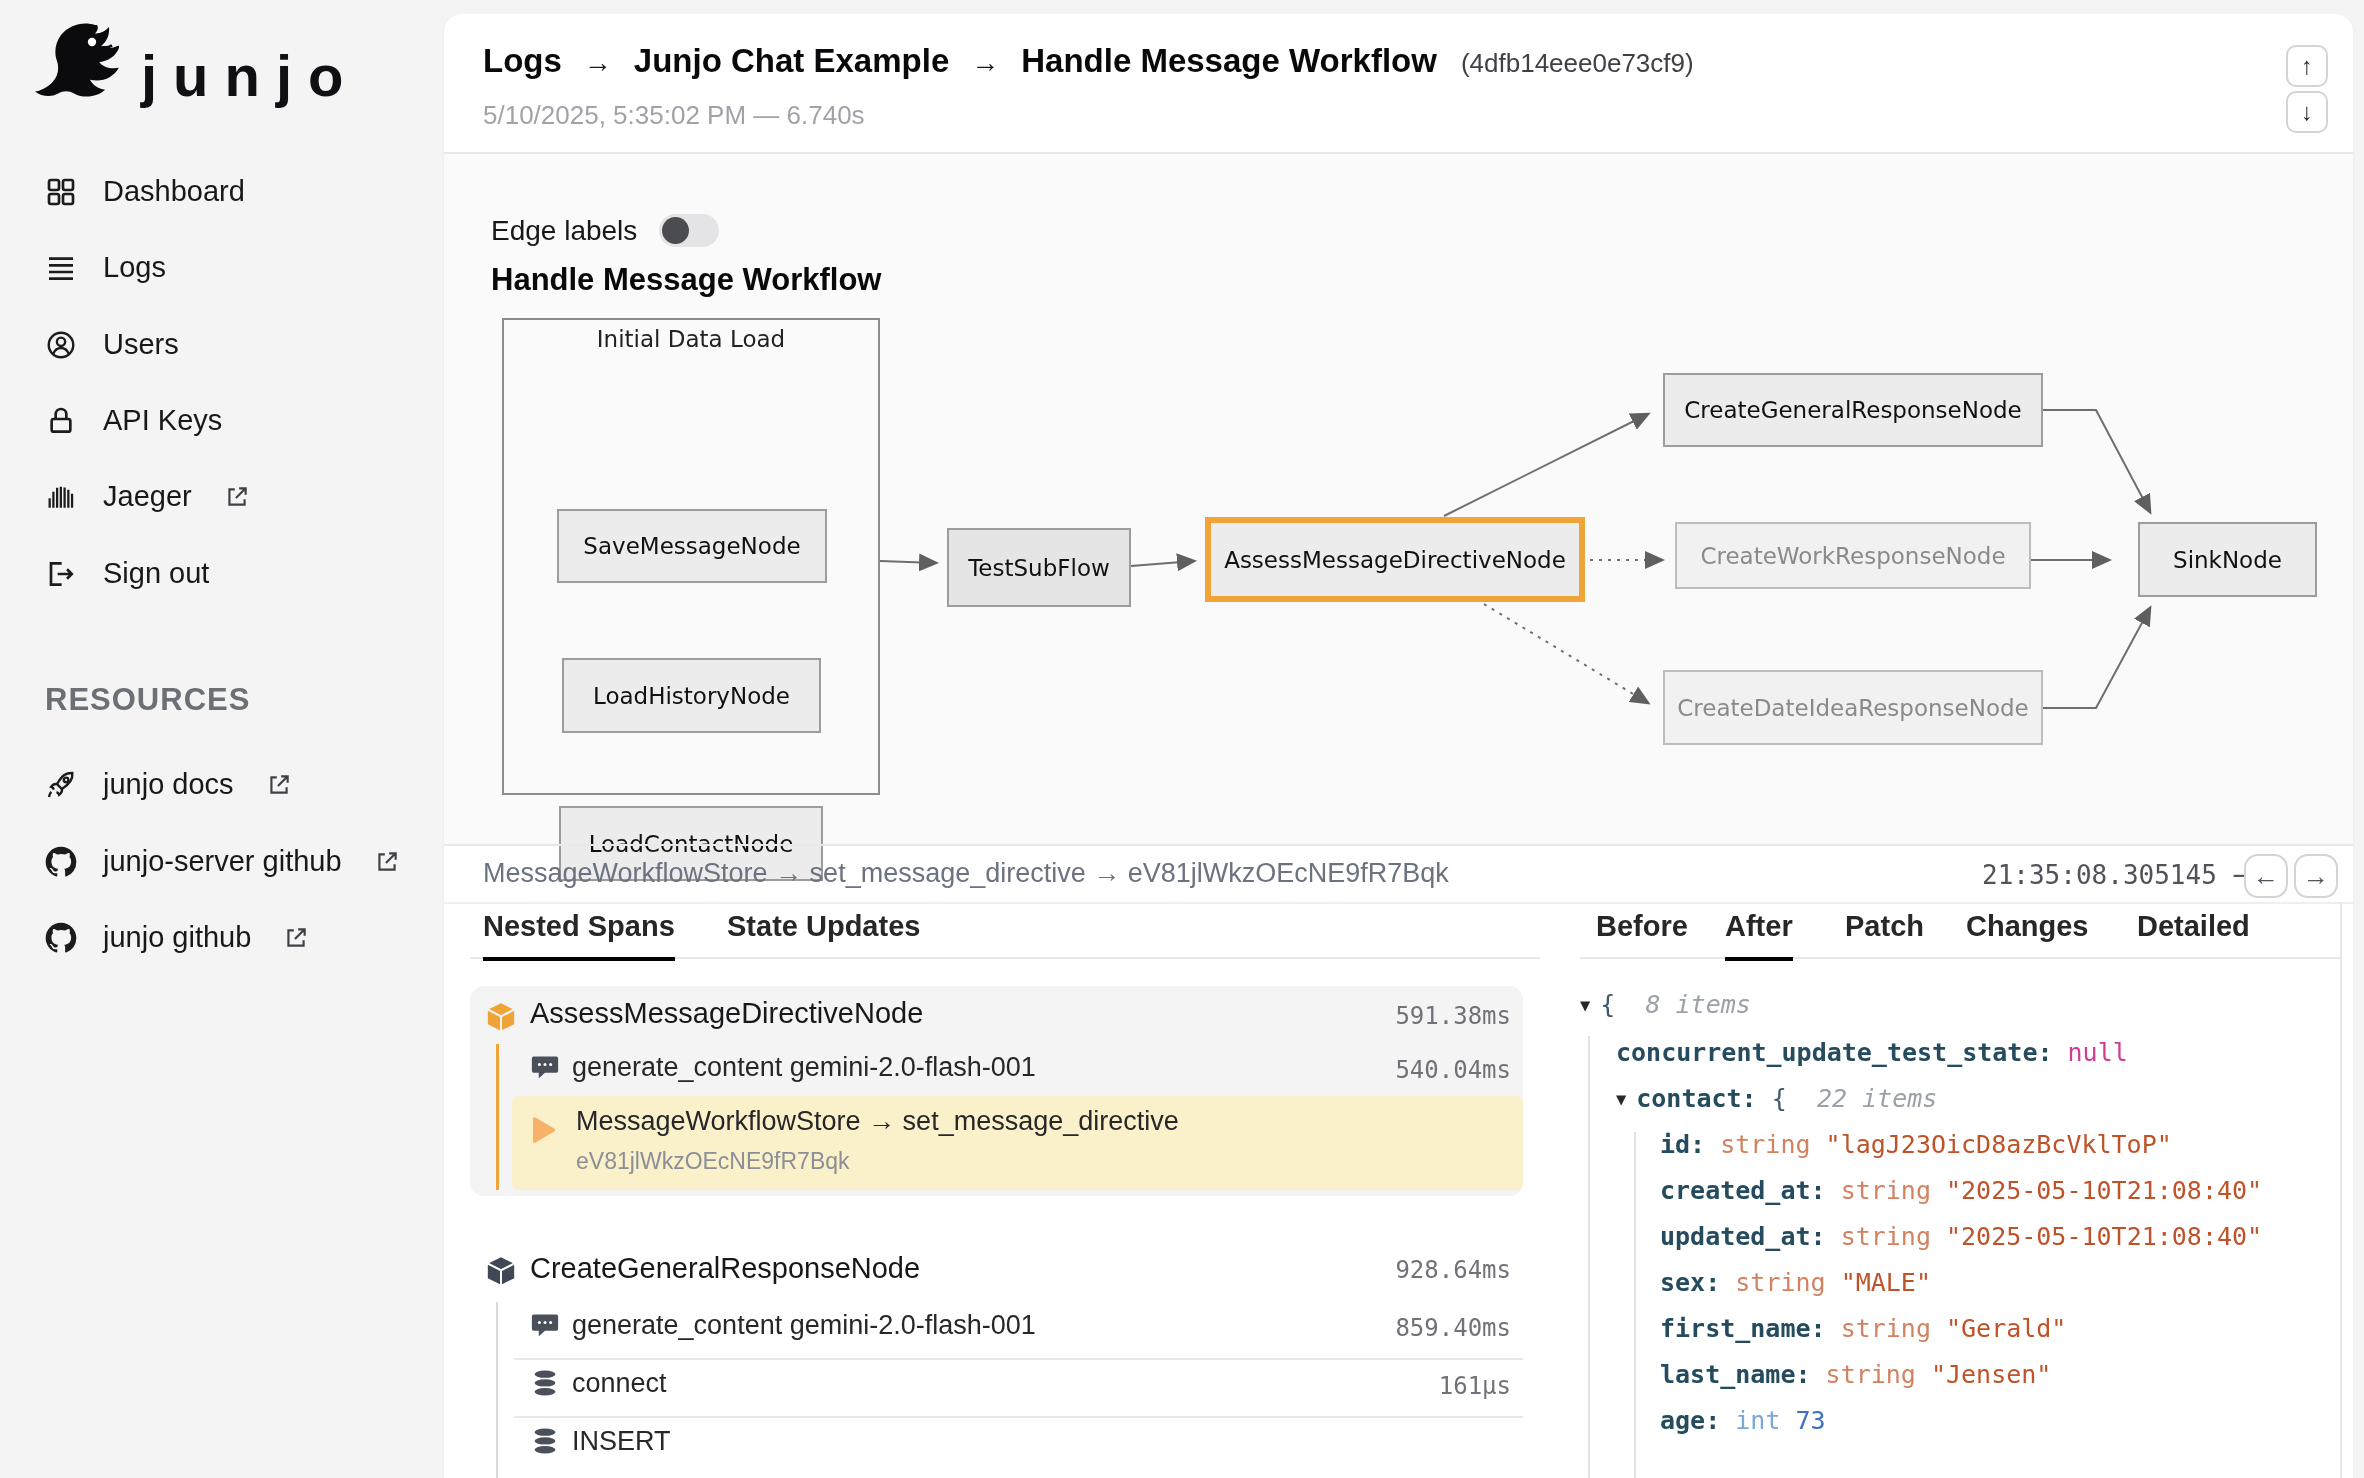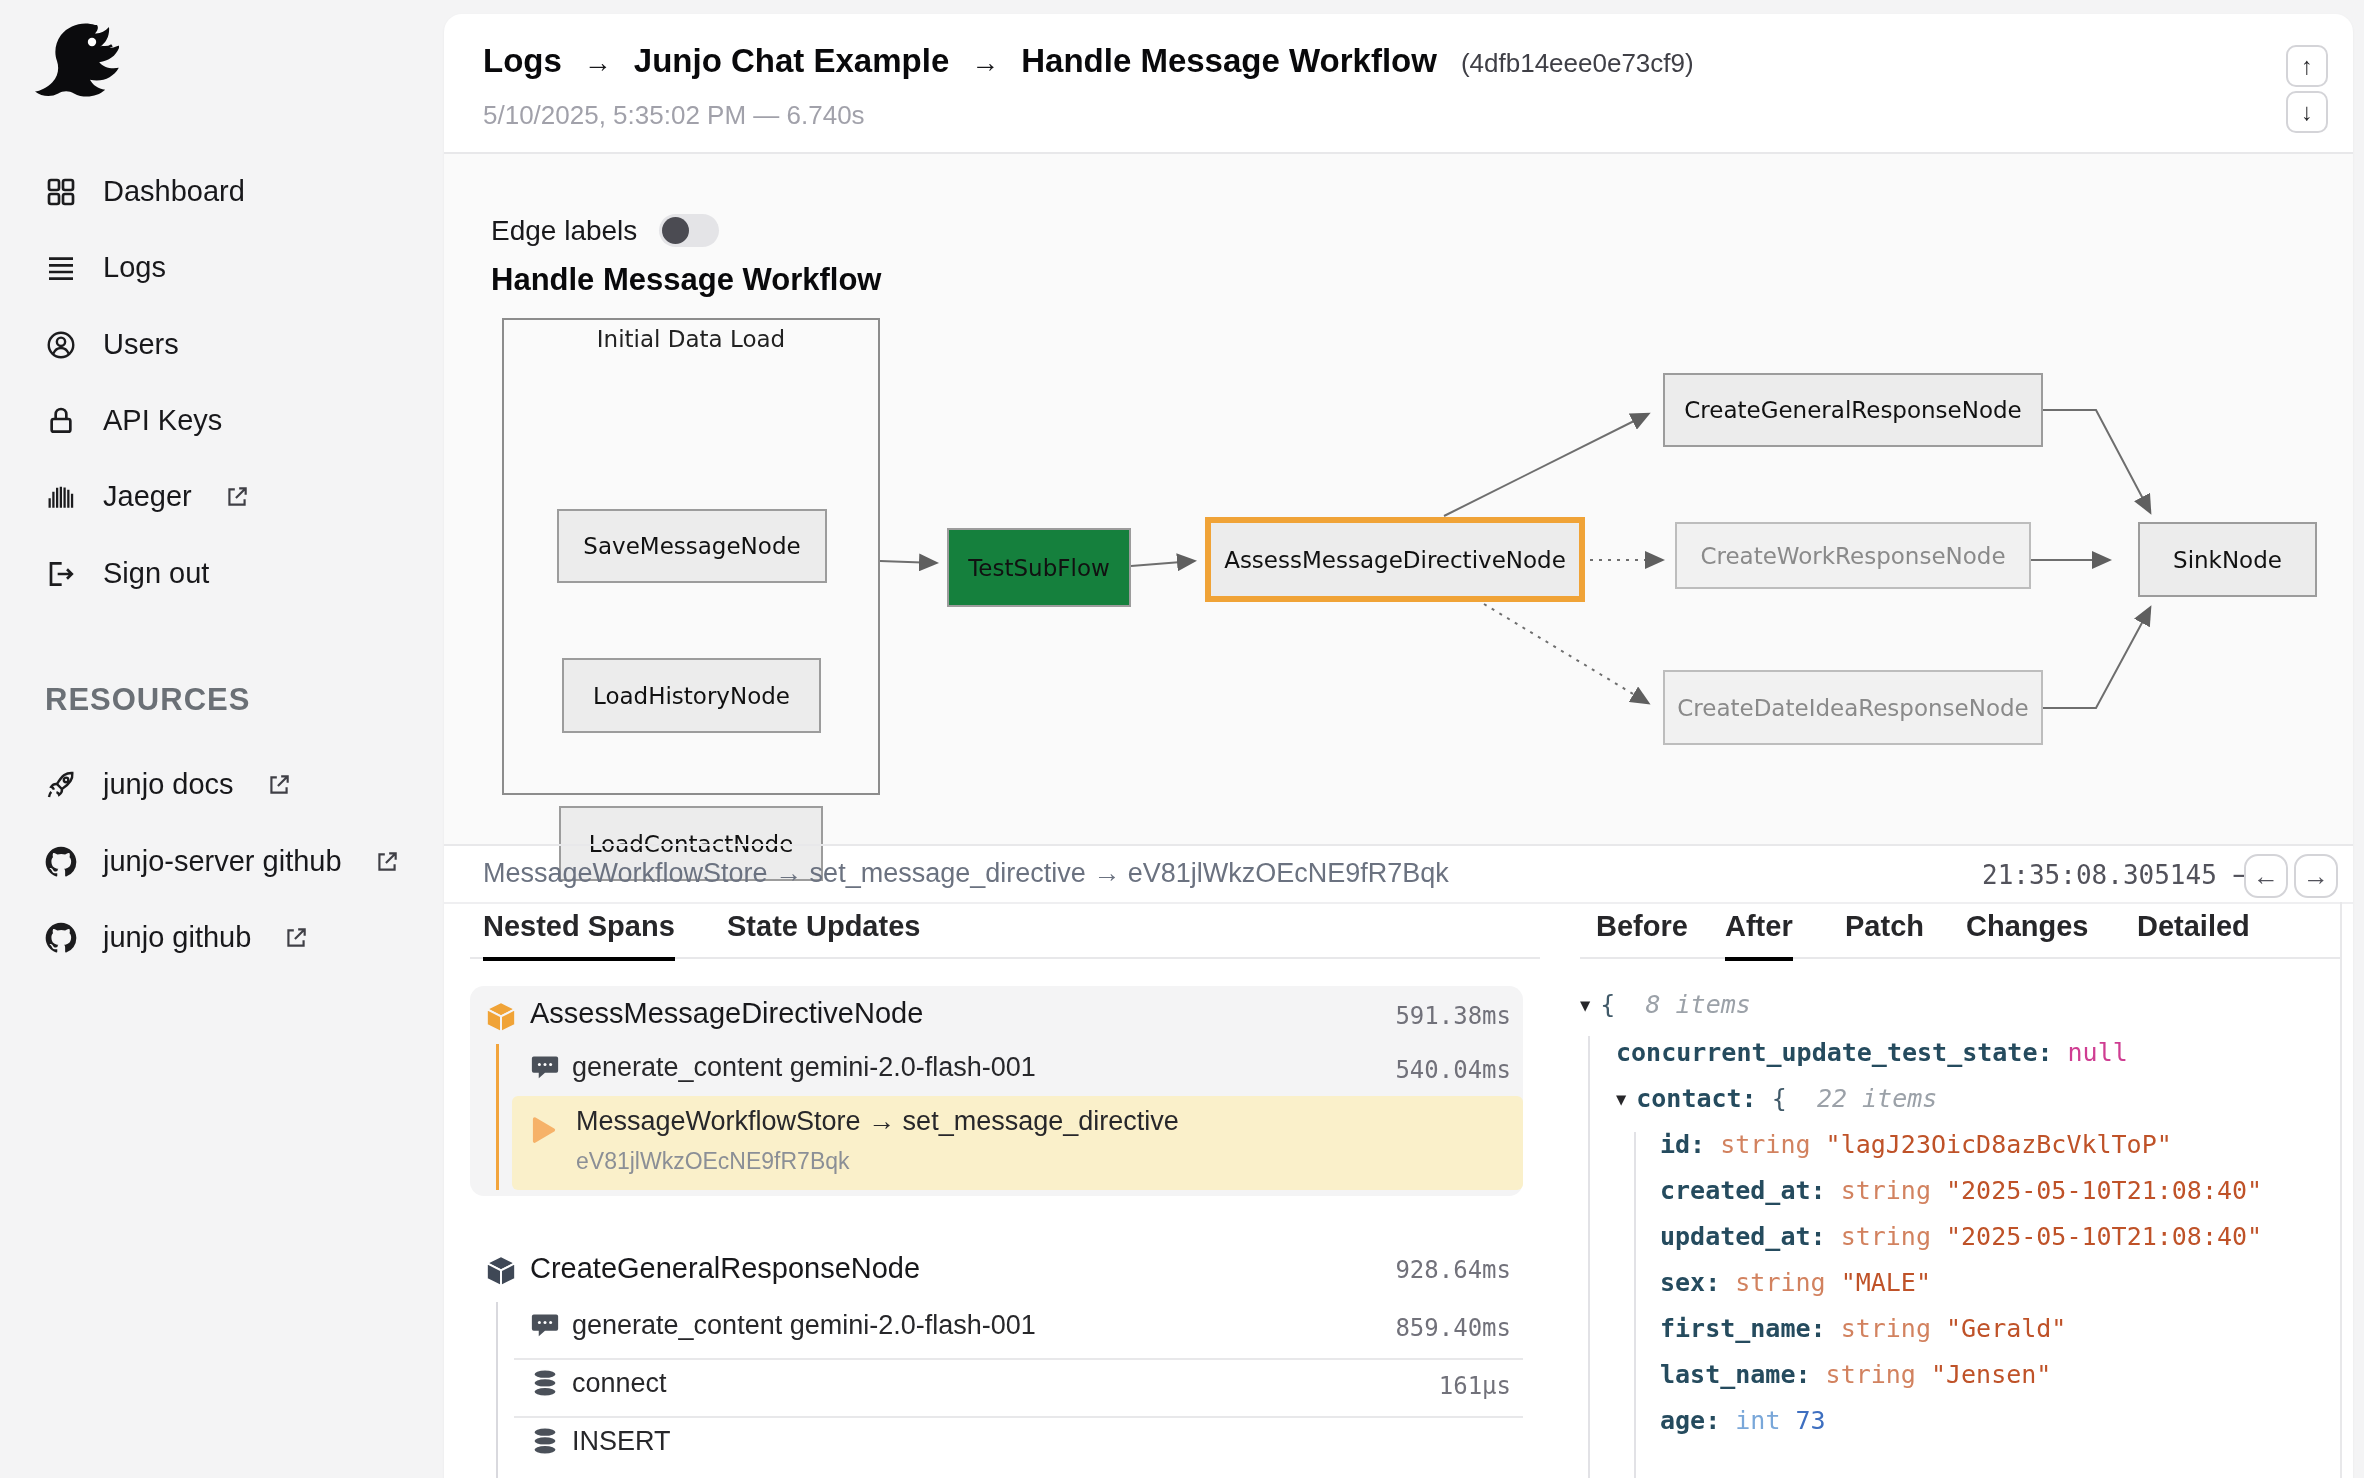--- a/index.html
+++ b/index.html
@@ -36,21 +36,21 @@
   .toggle { width:60px; height:33px; background:#e4e4e7; border-radius:17px; position:relative; cursor:pointer; }
   .toggle .knob { position:absolute; left:3px; top:3px; width:27px; height:27px; border-radius:50%; background:#4b4b52; }
   .gtitle { position:absolute; left:47px; top:108px; font-size:31px; font-weight:700; color:#09090b; }
 
   .gv-font { font-family:"DejaVu Sans", sans-serif; }
   .group-box { position:absolute; left:58px; top:164px; width:378px; height:477px; border:2px solid #8c8c8c; }
   .group-label { position:absolute; top:6px; width:100%; text-align:center; font-size:23px; color:#222; }
   .gnode { position:absolute; background:#ececec; border:2px solid #9c9c9c; display:flex; align-items:center; justify-content:center; font-size:23px; color:#111; cursor:pointer; }
   .gnode.dim { color:#8a8a8a; border-color:#bdbdbd; background:#f1f1f1; }
   .gnode.accent { border:6px solid #f0a337; }
-  .stack { background:#15803d; }
+  .stack { background:#e5e5e5; }
   .stack::before, .stack::after { content:""; position:absolute; width:100%; height:100%; background:#f2f2f2; border:2px solid #9c9c9c; z-index:-1; }
   .stack::before { left:6px; top:-8px; }
   .stack::after { left:14px; top:-16px; }
 
   
   .store-path { position:absolute; left:39px; top:844px; font-size:27px; color:#6b7280; }
   .store-time { position:absolute; left:1538px; top:846px; font-family:"DejaVu Sans Mono", monospace; font-size:26px; color:#52525b; }
   .navbtn { position:absolute; top:840px; width:44px; height:44px; border:2px solid #d4d4d8; border-radius:14px; background:#fff; display:flex; align-items:center; justify-content:center; font-size:26px; color:#52525b; cursor:pointer; }
 
   
@@ -90,20 +90,21 @@
 
 <div class="sidebar">
   <div class="brand">
     <span>
       <svg width="86" height="104" viewBox="0 0 43 52" fill="#0b0b0d">
         <path d="M31 1c-6-2-13 0-17 5-3 4-3.5 9-2 13 1.2 3.6.6 7.6-2.3 10.6C7 32.4 3.5 34 1 34.2c3.4 2.6 8 3 11.6 1 2.5-1.4 5.4-1.4 7.9 0 4.8 2.6 11.4 2 15.6-1.8-3.6-.6-6.3-2.4-7.6-5 6 1.4 11.6-1 14.4-6-4.2.8-7.9-.4-9.8-2.8 5.4-.6 9.2-3.8 10.4-8.6-3.6 1.8-7.2 1.9-9.7.7 3-2.3 4.6-5.6 4.2-9.7-2 2.3-4.4 3.4-7 3.2 1.5-1.6 1.8-3 1-4.2z"></path>
         <circle cx="29.5" cy="9.5" r="2.1" fill="#fff"></circle>
         <path d="M34 12c2 .5 4 .2 5.5-.8" stroke="#0b0b0d" stroke-width="1.4" fill="none"></path>
       </svg>
     </span>
+    <span class="brand-word">junjo</span>
   </div>
 
   <div class="nav-item" style="top:175px;">
     <span class="ic">
       <svg viewBox="0 0 24 24" width="32" height="32" fill="none" stroke="currentColor" stroke-width="2">
           <rect x="3" y="3" width="7.5" height="7.5" rx="1.5"></rect>
           <rect x="13.5" y="3" width="7.5" height="7.5" rx="1.5"></rect>
           <rect x="3" y="13.5" width="7.5" height="7.5" rx="1.5"></rect>
           <rect x="13.5" y="13.5" width="7.5" height="7.5" rx="1.5"></rect>
         </svg>

